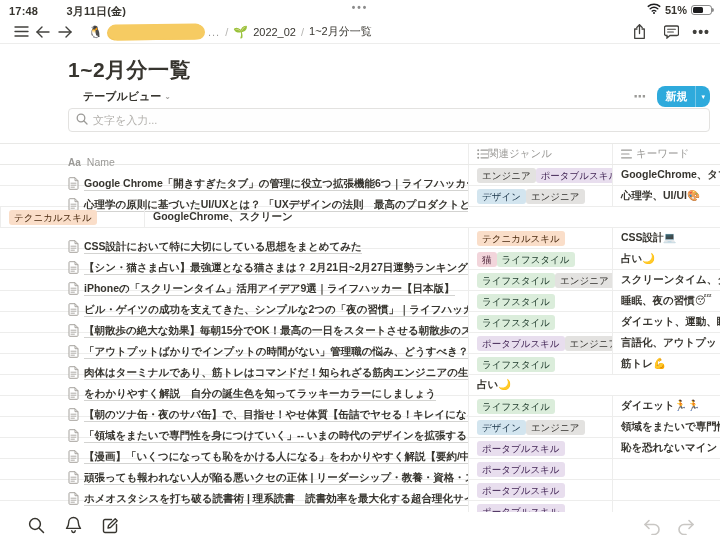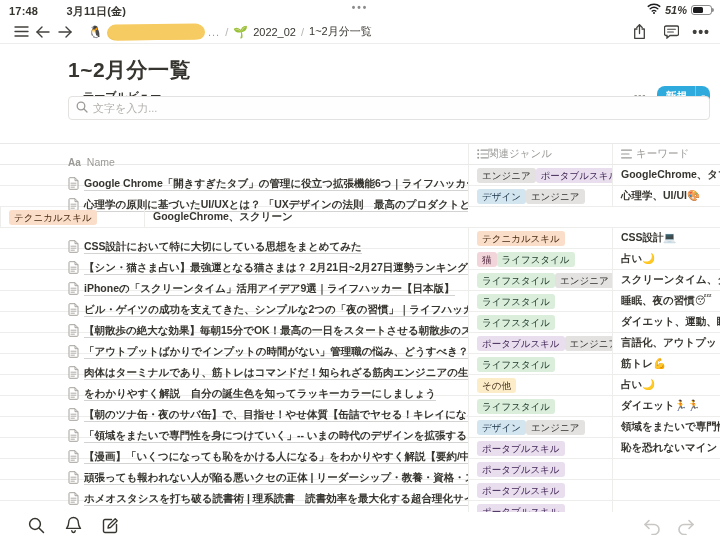--- a/index.html
+++ b/index.html
@@ -5,21 +5,21 @@
   * { margin:0; padding:0; box-sizing:border-box; }
   html,body { width:720px; height:540px; overflow:hidden; background:#fff;
     font-family:"Liberation Sans","DejaVu Sans",sans-serif; color:#37352f; }
   .screen { position:relative; width:720px; height:540px; background:#fff; }
 
   
   .statusbar { position:absolute; top:0; left:0; right:0; height:20px; font-size:11px; font-weight:700; }
   .sb-left { position:absolute; left:9px; top:4px; letter-spacing:.2px; }
   .sb-date { margin-left:25px; }
   .sb-dots { position:absolute; left:50%; top:2px; transform:translateX(-50%); color:#8a8a8a; font-size:10px; letter-spacing:2px; }
-  .sb-right { position:absolute; right:8px; top:3px; display:flex; align-items:center; gap:4px;font-style:italic; }
+  .sb-right { position:absolute; right:8px; top:3px; display:flex; align-items:center; gap:4px; }
   .battery { position:relative; width:21px; height:10px; border:1px solid rgba(0,0,0,.45); border-radius:3px; }
   .battery .fill { position:absolute; left:1px; top:1px; bottom:1px; width:50%; background:#1c1c1e; border-radius:1.5px; }
   .battery .nub { position:absolute; right:-3px; top:2.5px; width:2px; height:4px; background:rgba(0,0,0,.45); border-radius:0 2px 2px 0; }
 
   
   .navbar { position:absolute; top:20px; left:0; right:0; height:24px; border-bottom:1px solid #ededec;
     display:flex; align-items:center; padding:0 10px; }
   .nav-icon { width:22px; height:22px; display:flex; align-items:center; justify-content:center; color:#41403d; cursor:pointer; }
   .crumbs { display:flex; align-items:center; margin-left:12px; font-size:11px; gap:5px; }
   .ws-icon { font-size:12px; }
@@ -37,21 +37,21 @@
 
   .controls { position:absolute; top:42px; left:83px; right:110px; height:20px; display:flex; align-items:center; }
   .view-tab { font-size:11px; font-weight:600; color:#37352f; display:flex; align-items:center; gap:3px; cursor:pointer; }
   .chev { color:#9b9a97; font-size:8px; }
   .controls-right { position:absolute; right:0; top:0; display:flex; align-items:center; gap:10px; }
   .more-dots { color:#9b9a97; font-size:13px; font-weight:700; letter-spacing:1px; cursor:pointer; }
   .new-btn { display:flex; align-items:stretch; height:21px; border-radius:8px; overflow:hidden; cursor:pointer; }
   .new-btn .label { background:#2eaadc; color:#fff; font-size:11px; font-weight:600; display:flex; align-items:center; padding:0 8px; }
   .new-btn .split { background:#2eaadc; border-left:1px solid rgba(255,255,255,.35); color:#fff; display:flex; align-items:center; padding:0 5px; font-size:7px; }
 
-  .searchbar { position:absolute; top:52px; left:68px; width:642px; height:24px; border:1px solid #e3e2e0;
+  .searchbar { position:absolute; top:64px; left:68px; width:642px; height:24px; border:1px solid #e3e2e0;
     border-radius:4px; background:#fefefe; display:flex; align-items:center; padding:0 7px; gap:5px; }
   .searchbar input { border:none; outline:none; background:transparent; font-size:11px; width:100%;
     font-family:inherit; color:#37352f; }
   .searchbar input::placeholder { color:#b3b1ad; }
 
   
   .table { position:absolute; top:99px; left:0; width:820px; }
   .thead { display:flex; height:22px; border-top:1px solid #e9e9e7; border-bottom:1px solid #e9e9e7;
     color:#9b9a97; font-size:10.5px; align-items:center; }
   .trow { display:flex; height:21px; border-bottom:1px solid #ededec; align-items:center; }
@@ -449,23 +449,20 @@
                   <path d="M7 .7 V3.7 H10" fill="none" stroke="#a5a29d" stroke-width="1"></path>
                   <g stroke="#a5a29d" stroke-width=".9" stroke-linecap="round">
                     <line x1="3" y1="6.2" x2="8" y2="6.2"></line>
                     <line x1="3" y1="8.2" x2="8" y2="8.2"></line>
                     <line x1="3" y1="10.2" x2="6.4" y2="10.2"></line>
                   </g>
                 </svg>
               </span>
               <span class="name-text">をわかりやすく解説　自分の誕生色を知ってラッキーカラーにしましょう</span>
             </div>
-            <div class="c2">
-              <span class="tag" style="background: rgb(253, 236, 200); color: rgb(64, 44, 27);">その他</span>
-            </div>
             <div class="c3">
               <span class="kw">占い🌙</span>
             </div>
           </div>
           <div class="trow">
             <div class="c1">
               <span class="page-ico">
                 <svg width="11" height="13" viewBox="0 0 11 13">
                   <path d="M1 1.5 A.8 .8 0 0 1 1.8 .7 H7 L10 3.7 V11.5 A.8 .8 0 0 1 9.2 12.3 H1.8 A.8 .8 0 0 1 1 11.5 Z" fill="#fff" stroke="#a5a29d" stroke-width="1"></path>
                   <path d="M7 .7 V3.7 H10" fill="none" stroke="#a5a29d" stroke-width="1"></path>

